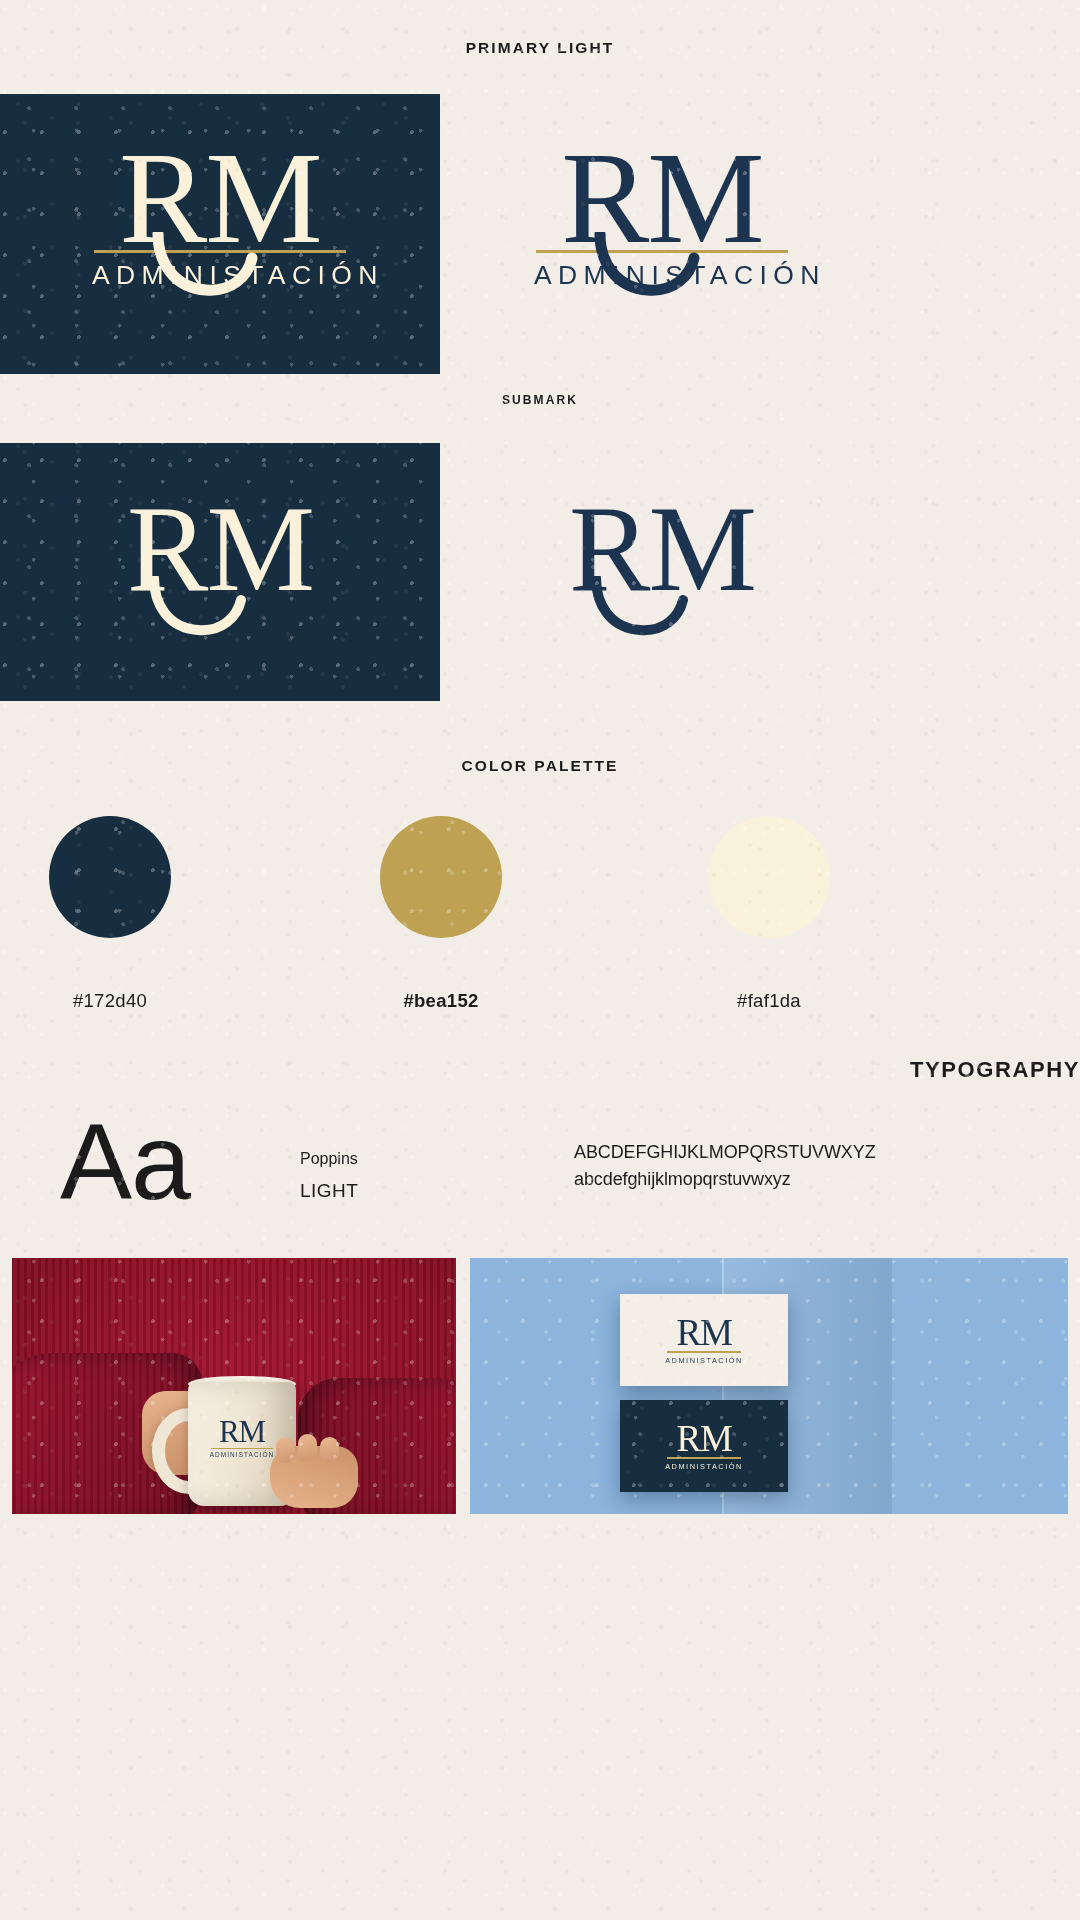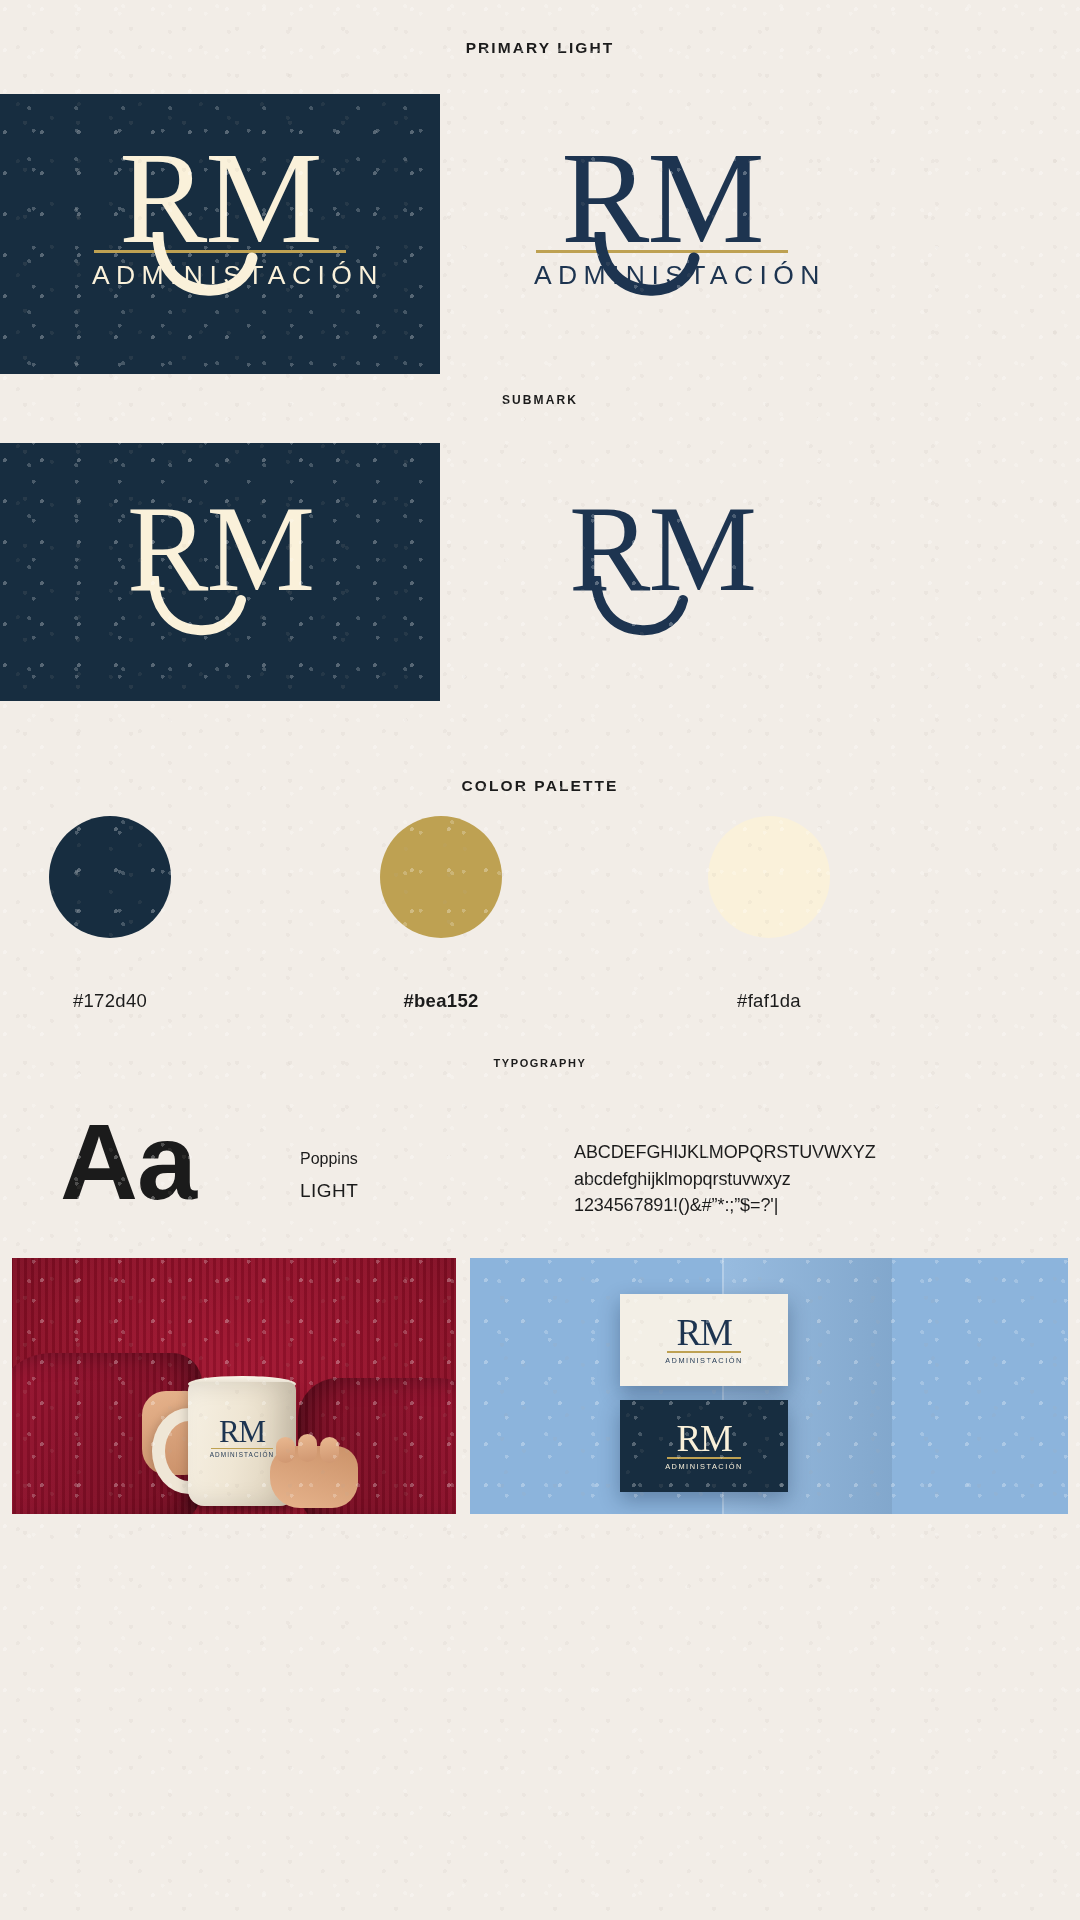--- a/index.html
+++ b/index.html
@@ -65,33 +65,33 @@
     font-family:"Liberation Serif", serif;font-size:122px;line-height:1;
     letter-spacing:-2px;color:#faf1da;
   }
   #submark-light-mark{
     position:absolute;left:534px;top:488px;width:256px;text-align:center;
     font-family:"Liberation Serif", serif;font-size:122px;line-height:1;
     letter-spacing:-2px;color:#1d3450;
   }
 
   
-  #palette-title{top:757px;font-size:15.5px;letter-spacing:2.1px;margin-top:20px;}
+  #palette-title{top:757px;font-size:15.5px;letter-spacing:2.1px;}
   .swatch-col{position:absolute;width:250px;text-align:center;}
   .swatch{width:122px;height:122px;border-radius:50%;margin:0 auto;}
   .swatch-label{margin-top:52px;font-size:18.5px;color:#1b1b1b;letter-spacing:.3px;}
   #swatch-0{left:-15px;top:816px;}
   #swatch-1{left:316px;top:816px;font-weight:bold;}
   #swatch-2{left:644px;top:816px;}
 
   
-  #typography-title{top:1057px;font-size:11px;letter-spacing:1.6px;}
+  #typography-title{top:1057px;font-size:22px;letter-spacing:1.6px;text-align:right;}
   #type-aa{
     position:absolute;left:60px;top:1108px;width:190px;
-    font-size:108px;line-height:1;color:#1b1b1b;letter-spacing:-1px;font-weight:700;
+    font-size:108px;line-height:1;color:#1b1b1b;letter-spacing:-1px;font-weight:400;
   }
   #type-name{
     position:absolute;left:300px;top:1150px;font-size:16px;color:#1b1b1b;font-weight:300;
   }
   #type-weight{
     position:absolute;left:300px;top:1180px;font-size:19px;color:#1b1b1b;font-weight:300;
     letter-spacing:.5px;
   }
   #type-specimen{
     position:absolute;left:574px;top:1139px;width:420px;
@@ -226,21 +226,20 @@
 </div>
 
 <div class="section-title" id="typography-title">TYPOGRAPHY</div>
 
 <div id="type-aa">Aa</div>
 <div id="type-name">Poppins</div>
 <div id="type-weight">LIGHT</div>
 <div id="type-specimen">
   <div>ABCDEFGHIJKLMOPQRSTUVWXYZ</div>
   <div>abcdefghijklmopqrstuvwxyz</div>
-  <div>1234567891!()&amp;#”*:;”$=?'|</div>
 </div>
 
 <div id="mockup-mug">
   <div class="mug-bg"></div>
   <div class="mug-floor"></div>
   <div class="sweater">
     <div class="sweater-rib"></div>
   </div>
   <div class="sleeve-l">
     <div class="sleeve-rib"></div>

